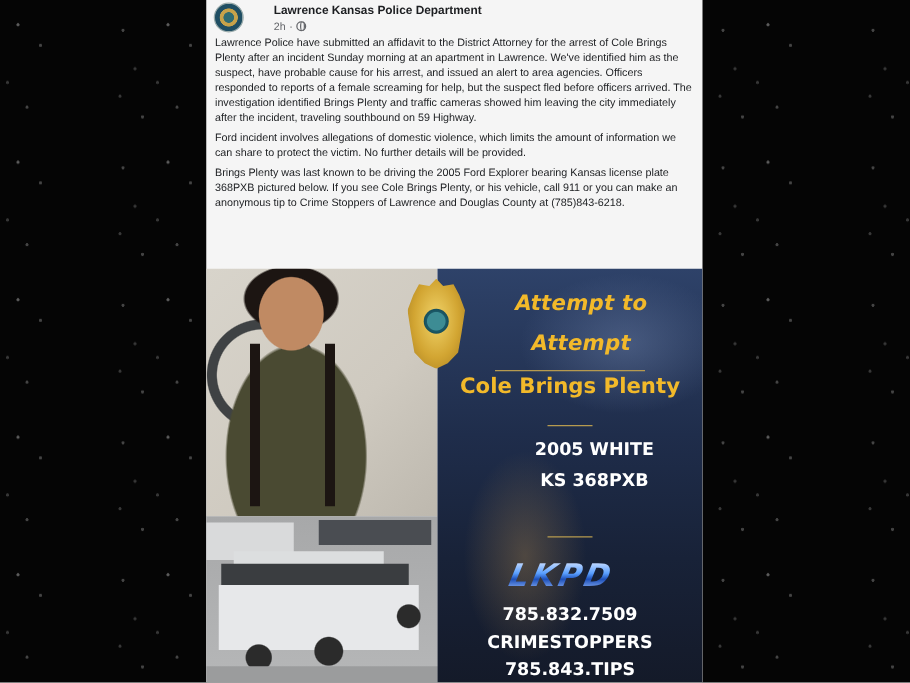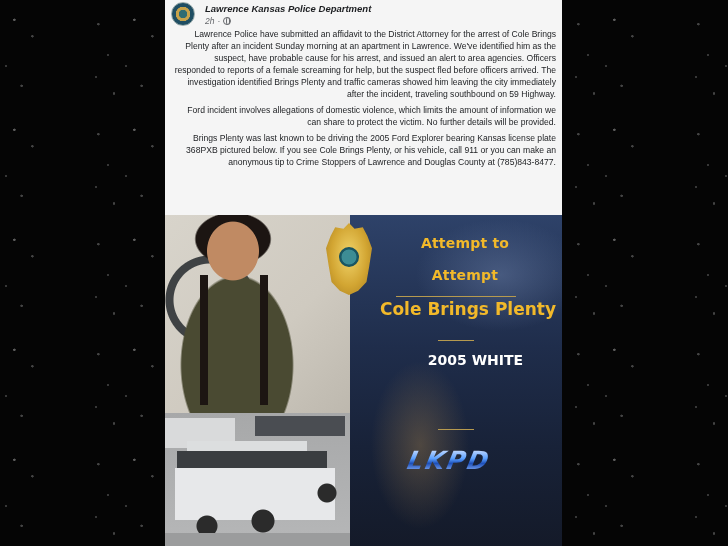--- a/index.html
+++ b/index.html
@@ -33,37 +33,36 @@
     height: 28px;
     display: flex; align-items: flex-start;
     padding: 2px 0 0 6px;
   }
   .avatar {
     width: 24px; height: 24px; border-radius: 50%;
     background: radial-gradient(circle at 50% 50%, #2f6c73 0 4px, #c7a24a 4.5px 7px, #1f4e63 7.5px 12px);
     border: 1px solid #9aa;
     flex: none;
   }
-  .header-text { margin-left: 10px; line-height: 1; font-style: italic; }
+  .header-text { margin-left: 24px; line-height: 1; }
   .page-name { font-size: 9.5px; font-weight: bold; color: #1c1e21; display: block; margin-top: 2px; }
   .post-meta { font-size: 8.5px; color: #65676b; display: flex; align-items: flex-start; gap: 3px; margin-top: 3px; }
   .globe-icon {
     width: 8px; height: 8px; border: 1px solid #65676b; border-radius: 50%;
     display: inline-block; position: relative;
   }
   .globe-icon::after {
     content: ""; position: absolute; left: 2px; top: -1px; width: 2px; height: 8px;
     border-left: 1px solid #65676b; border-right: 1px solid #65676b; border-radius: 50%;
   }
   .post-body {
     padding: 0 6px 0 7px;
     font-size: 8.6px;
     line-height: 12px;
     color: #1c1e21;
-    text-align: right;
   }
   .post-body p { margin-bottom: 4px; }
   .media {
     position: absolute; left: 0; top: 215px; width: 397px; height: 331px;
   }
   .photo-person {
     position: absolute; left: 0; top: 0; width: 185px; height: 198px;
     background:
       radial-gradient(ellipse 30px 34px at 68px 36px, #c08a63 0 85%, transparent 88%),
       radial-gradient(ellipse 46px 32px at 68px 24px, #1c1512 0 80%, transparent 84%),
@@ -102,27 +101,27 @@
     position: absolute; left: -24px; top: 8px; width: 46px; height: 72px;
     background: radial-gradient(ellipse at 50% 45%, #f1d46a 0%, #d2a532 55%, #a3791e 100%);
     clip-path: polygon(50% 0,62% 8%,80% 6%,90% 18%,100% 35%,94% 60%,88% 82%,70% 94%,50% 100%,30% 94%,12% 82%,6% 60%,0 35%,10% 18%,20% 6%,38% 8%);
   }
   .badge::after {
     content: ""; position: absolute; left: 13px; top: 24px; width: 20px; height: 20px;
     border-radius: 50%; background: radial-gradient(circle, #3d8c94 0 50%, #1b5a68 55%, #0e3640 100%);
   }
   .poster-title {
     position: absolute; left: 30px; top: 12px; width: 170px;
-    color: #f2b92a; font-size: 14px; line-height: 32px; letter-spacing: 0.2px;
+    color: #f2b92a; font-size: 17px; line-height: 32px; letter-spacing: 0.2px; font-style: italic;
   }
   .rule {
     position: absolute; height: 1px; background: #b69a4f;
   }
   .poster-name {
-    position: absolute; left: 12px; top: 84px; width: 212px;
+    position: absolute; left: 0; top: 84px; width: 212px;
     color: #f2b92a; font-size: 17px;
   }
   .vehicle {
     position: absolute; left: 0; top: 133px; width: 251px;
     font-size: 14px; line-height: 25px; color: #fff;
   }
   .lkpd-logo {
     position: absolute; left: 44px; top: 234px; width: 110px; height: 24px;
     font-family: "DejaVu Sans", sans-serif; font-style: italic; font-weight: bold;
     font-size: 25px; line-height: 24px; letter-spacing: 2px;
@@ -151,36 +150,42 @@
         <span>2h</span>
         <span>·</span>
         <span class="globe-icon"></span>
       </div>
     </div>
   </div>
 
   <div class="post-body">
     <p>Lawrence Police have submitted an affidavit to the District Attorney for the arrest of Cole Brings Plenty after an incident Sunday morning at an apartment in Lawrence. We've identified him as the suspect, have probable cause for his arrest, and issued an alert to area agencies. Officers responded to reports of a female screaming for help, but the suspect fled before officers arrived.  The investigation identified Brings Plenty and traffic cameras showed him leaving the city immediately after the incident, traveling southbound on 59 Highway.</p>
     <p>Ford incident involves allegations of domestic violence, which limits the amount of information we can share to protect the victim. No further details will be provided.</p>
-    <p>Brings Plenty was last known to be driving the 2005 Ford Explorer bearing Kansas license plate 368PXB pictured below.  If you see Cole Brings Plenty, or his vehicle, call 911 or you can make an anonymous tip to Crime Stoppers of Lawrence and Douglas County at (785)843-8477.</p>
+    <p>Brings Plenty was last known to be driving the 2005 Ford Explorer bearing Kansas license plate 368PXB pictured below.  If you see Cole Brings Plenty, or his vehicle, call 911 or you can make an anonymous tip to Crime Stoppers of Lawrence and Douglas County at (785)843-6218.</p>
   </div>
 
   <div class="media">
     <div class="photo-person" title="Photo of Cole Brings Plenty"></div>
     <div class="photo-car" title="White 2005 Ford Explorer"></div>
 
     <div class="poster">
       <div class="badge"></div>
       <div class="poster-title">
         <div>Attempt to</div>
         <div>Attempt</div>
       </div>
       <div class="rule" style="left:46px; top:81px; width:120px;"></div>
       <div class="poster-name">Cole Brings Plenty</div>
       <div class="rule" style="left:88px; top:125px; width:36px;"></div>
       <div class="vehicle">
         <div>2005 WHITE</div>
+        <div>KS 368PXB</div>
       </div>
       <div class="rule" style="left:88px; top:214px; width:36px;"></div>
       <div class="lkpd-logo">LKPD</div>
+      <div class="contact">
+        <div>785.832.7509</div>
+        <div>CRIMESTOPPERS</div>
+        <div>785.843.TIPS</div>
+      </div>
     </div>
   </div>
 </div>
 
 </body></html>

